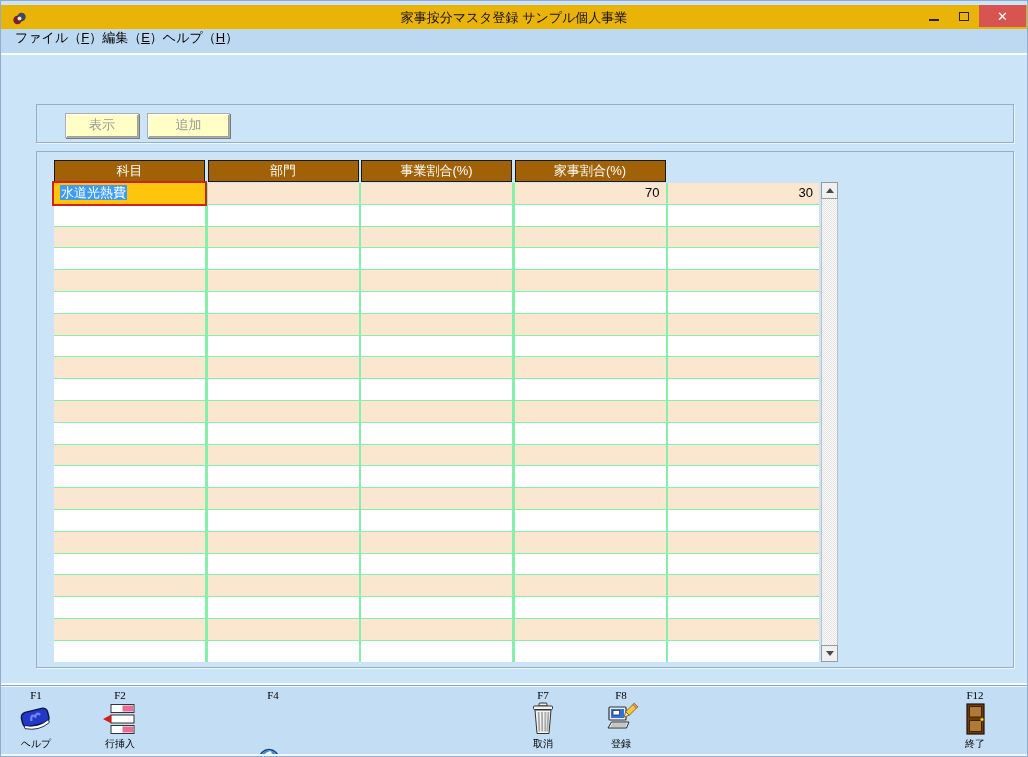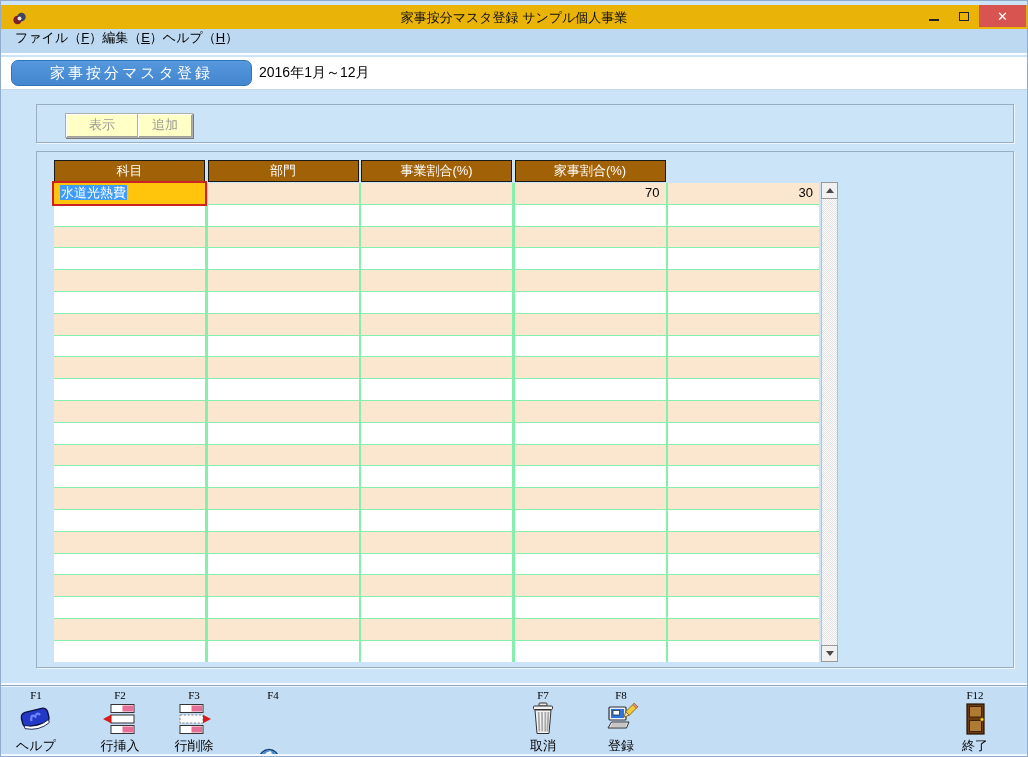--- a/index.html
+++ b/index.html
@@ -46,21 +46,21 @@
   .panel-grid    { left:35px; top:150px; width:978px; height:517px; }
 
   .ybtn {
     position:absolute; top:8px; height:25px; background:#ffffc6; color:#9a9a96;
     font-size:13px; font-family:"Liberation Sans", sans-serif;
     border:1px solid #aeaeae;
     box-shadow: inset 1px 1px 0 #ffffff, inset -1px -1px 0 #a0a09a, 1px 1px 0 #7b7b7b;
     text-align:center; line-height:22px; cursor:default;
   }
   .btn-show { left:22px; width:74px;margin-left:6px; }
-  .btn-add  { left:100px; width:56px; }
+  .btn-add  { left:110px; width:83px; }
 
   
   .grid-header { position:absolute; left:17px; top:8px; display:flex; gap:2.5px; }
   .gh-cell {
     width:151px; height:22px; background:#a16207; border:1px solid #1a1a1a;
     color:#fff; font-size:13px; text-align:center; line-height:19px;
   }
   .grid-body {
     position:absolute; left:17px; top:31px;
     display:grid; grid-template-columns:repeat(5,151px);
@@ -95,21 +95,21 @@
   
   .toolbar {
     position:absolute; left:0; top:684px; width:100%; height:69px;
     background:#c3ddf4; border-top:1px solid #8fa6bd;
     box-shadow: inset 0 1px 0 #ecf4fc, 0 -2px 0 #f6fafe;
   }
   .bottom-strip { position:absolute; left:0; top:753px; width:100%; height:3px; background:#f2f8fd; }
   .tb-item { position:absolute; top:3px; width:64px; display:flex; flex-direction:column; align-items:center; cursor:default;font-family:Liberation Serif, serif; }
   .tb-fkey { font-size:11px; color:#000; height:13px; }
   .tb-icon { width:36px; height:34px; }
-  .tb-label { font-size:13px; color:#000; margin-top:1px; white-space:nowrap; }
+  .tb-label { font-size:10px; color:#000; margin-top:1px; white-space:nowrap; }
 </style>
 </head>
 <body>
 
 <div class="window">
 
   <div class="titlebar">
     <span class="app-icon">
       <svg width="15" height="15" viewBox="0 0 15 15">
         <circle cx="5.5" cy="9" r="4.2" fill="#7a1f2b"></circle>
@@ -130,24 +130,20 @@
         </div>
     </div>
   </div>
 
   <div class="menubar">
       <div class="menu-item">ファイル（<u>F</u>）</div>
       <div class="menu-item">編集（<u>E</u>）</div>
       <div class="menu-item">ヘルプ（<u>H</u>）</div>
     </div>
 
-  <div class="header-strip">
-    <div class="screen-badge">家事按分マスタ登録</div>
-    <div class="period-label">2016年1月～12月</div>
-  </div>
 
   <div class="panel panel-actions">
     <div class="ybtn btn-show">表示</div>
     <div class="ybtn btn-add">追加</div>
   </div>
 
   <div class="panel panel-grid">
     <div class="grid-header">
         <div class="gh-cell">科目</div>
         <div class="gh-cell">部門</div>
@@ -294,32 +290,20 @@
         <div class="tb-fkey">F2</div>
         <div class="tb-icon"><svg width="36" height="34" viewBox="0 0 36 34">
             <rect x="9" y="2.5" width="23" height="8" fill="#fff" stroke="#333"></rect>
             <rect x="20.5" y="3.5" width="10.5" height="6" fill="#e76e94"></rect>
             <rect x="9" y="13" width="23" height="8" fill="#fff" stroke="#333"></rect>
             <path d="M1 17 L9 12.8 L9 21.2 Z" fill="#d81b1b"></path>
             <rect x="9" y="23.5" width="23" height="8" fill="#fff" stroke="#333"></rect>
             <rect x="20.5" y="24.5" width="10.5" height="6" fill="#e76e94"></rect>
           </svg></div>
         <div class="tb-label">行挿入</div>
-      </div>
-      <div class="tb-item" style="left: 161px;">
-        <div class="tb-fkey">F3</div>
-        <div class="tb-icon"><svg width="36" height="34" viewBox="0 0 36 34">
-            <rect x="4" y="2.5" width="23" height="8" fill="#fff" stroke="#333"></rect>
-            <rect x="15.5" y="3.5" width="10.5" height="6" fill="#e76e94"></rect>
-            <rect x="4" y="13" width="23" height="8" fill="#fdfdfd" stroke="#888" stroke-dasharray="2.2 1.6"></rect>
-            <path d="M35 17 L27 12.8 L27 21.2 Z" fill="#d81b1b"></path>
-            <rect x="4" y="23.5" width="23" height="8" fill="#fff" stroke="#333"></rect>
-            <rect x="15.5" y="24.5" width="10.5" height="6" fill="#e76e94"></rect>
-          </svg></div>
-        <div class="tb-label">行削除</div>
       </div>
       <div class="tb-item" style="left: 240px; gap: 44px;">
         <div class="tb-fkey">F4</div>
         <div class="tb-icon"><svg width="36" height="34" viewBox="0 0 36 34">
             <line x1="21" y1="21" x2="29.5" y2="29.5" stroke="#5a4a14" stroke-width="6" stroke-linecap="round"></line>
             <line x1="21" y1="21" x2="28.8" y2="28.8" stroke="#e0b52e" stroke-width="3.4" stroke-linecap="round"></line>
             <circle cx="14" cy="13" r="9.5" fill="#bfe3fb" stroke="#173f77" stroke-width="1.6"></circle>
             <circle cx="14" cy="13" r="7.6" fill="none" stroke="#3f8fd6" stroke-width="2.4"></circle>
             <path d="M9.5 10.5 q1.8 -3.6 6 -4.2" stroke="#fff" stroke-width="2" fill="none" stroke-linecap="round"></path>
           </svg></div>

